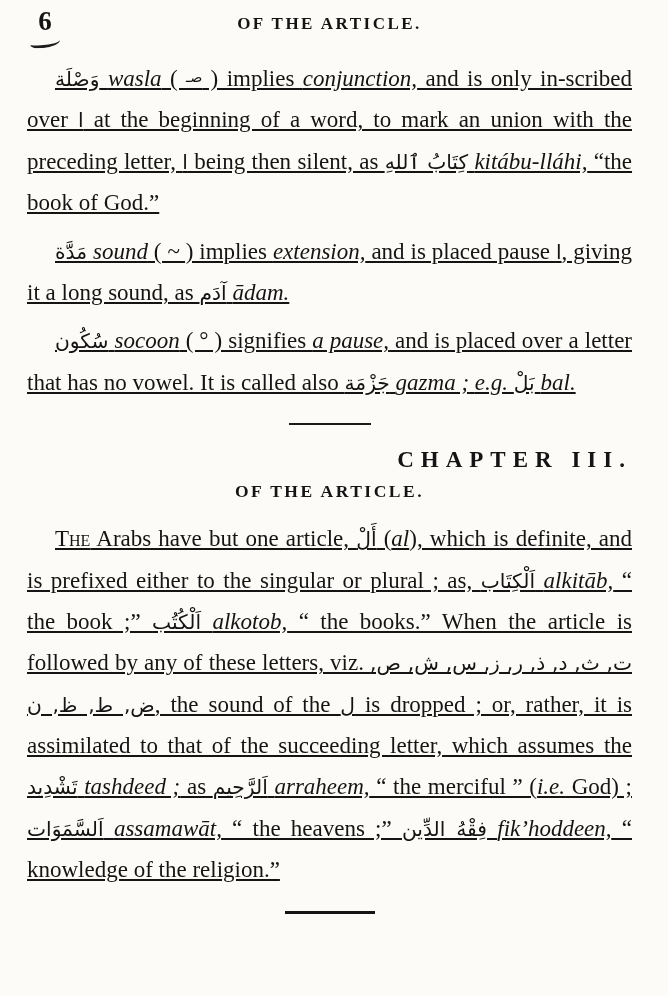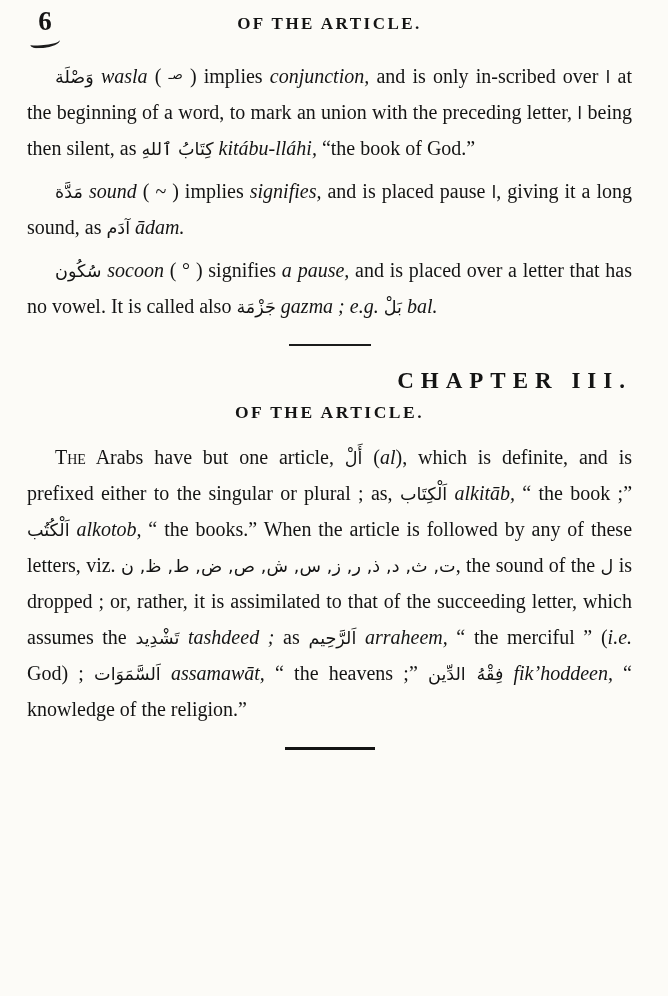--- a/index.html
+++ b/index.html
@@ -24,25 +24,26 @@
     border-bottom: 3px solid #1c1c1c;
     border-radius: 0 0 70% 40%;
     transform: rotate(-4deg);
   }
   .running-head {
     position: absolute; left: 0; right: 0; top: 8px;
     text-align: center;
     font-weight: bold; font-size: 17px; letter-spacing: 2.5px;
   }
   p.body-par {
-    font-size: 20px;
+    font-size: 23px;
     line-height: 1.8;
     text-align: justify;
     text-indent: 28px;
     margin: 0 0 7px 0;
+    text-decoration: underline;
   }
   .it { font-style: italic; }
   .b  { font-weight: bold; }
   .sc { font-variant: small-caps; }
   .ar {
     font-family: "DejaVu Sans", sans-serif;
     font-size: 0.88em;
     unicode-bidi: isolate;
   }
   .sym { font-size: 0.62em; vertical-align: 4px; }
@@ -76,21 +77,21 @@
 
   <div class="header">
     <div class="page-num-wrap">
       <span class="page-num">6</span>
       <div class="flourish"></div>
     </div>
     <div class="running-head">OF THE ARTICLE.</div>
   </div>
 
   <p class="body-par"><span class="ar" dir="rtl">وَصْلَة</span><span> </span><span class="it">wasla</span><span> ( </span><span class="ar sym" dir="rtl">صـ</span><span> ) implies </span><span class="it">conjunction,</span><span> and is only in-scribed over </span><span class="ar" dir="rtl">ا</span><span> at the beginning of a word, to mark an union with the preceding letter, </span><span class="ar" dir="rtl">ا</span><span> being then silent, as </span><span class="ar" dir="rtl">كِتَابُ ٱللهِ</span><span> </span><span class="it">kitábu-lláhi,</span><span> “the book of God.”</span></p>
-  <p class="body-par"><span class="ar" dir="rtl">مَدَّة</span><span> </span><span class="it">sound</span><span> ( ~ ) implies </span><span class="it">signifies,</span><span> and is placed pause </span><span class="ar" dir="rtl">ا</span><span>, giving it a long sound, as </span><span class="ar" dir="rtl">آدَم</span><span> </span><span class="it">ādam.</span></p>
+  <p class="body-par"><span class="ar" dir="rtl">مَدَّة</span><span> </span><span class="it">sound</span><span> ( ~ ) implies </span><span class="it">extension,</span><span> and is placed pause </span><span class="ar" dir="rtl">ا</span><span>, giving it a long sound, as </span><span class="ar" dir="rtl">آدَم</span><span> </span><span class="it">ādam.</span></p>
   <p class="body-par"><span class="ar" dir="rtl">سُكُون</span><span> </span><span class="it">socoon</span><span> ( ° ) signifies </span><span class="it">a pause,</span><span> and is placed over a letter that has no vowel.  It is called also </span><span class="ar" dir="rtl">جَزْمَة</span><span> </span><span class="it">gazma ;</span><span> </span><span class="it">e.g.</span><span> </span><span class="ar" dir="rtl">بَلْ</span><span> </span><span class="it">bal.</span></p>
 
   <div class="rule"></div>
 
   <h2 class="chapter">CHAPTER III.</h2>
   <h3 class="section">OF THE ARTICLE.</h3>
 
   <p class="body-par"><span class="sc">The</span><span> Arabs have but one article, </span><span class="ar" dir="rtl">أَلْ</span><span> (</span><span class="it">al</span><span>), which is definite, and is prefixed either to the singular or plural ;  as, </span><span class="ar" dir="rtl">اَلْكِتَاب</span><span> </span><span class="it">alkitāb,</span><span> “ the book ;” </span><span class="ar" dir="rtl">اَلْكُتُب</span><span> </span><span class="it">alkotob,</span><span> “ the books.”  When the article is followed by any of these letters, viz. </span><span class="ar" dir="rtl">ت, ث, د, ذ, ر, ز, س, ش, ص, ض, ط, ظ, ن</span><span>, the sound of the </span><span class="ar" dir="rtl">ل</span><span> is dropped ;  or, rather, it is assimilated to that of the succeeding letter, which assumes the </span><span class="ar" dir="rtl">تَشْدِيد</span><span> </span><span class="it">tashdeed ;</span><span> as </span><span class="ar" dir="rtl">اَلرَّحِيم</span><span> </span><span class="it">arraheem,</span><span> “ the merciful ” (</span><span class="it">i.e.</span><span> God) ; </span><span class="ar" dir="rtl">اَلسَّمَوَات</span><span> </span><span class="it">assamawāt,</span><span> “ the heavens ;” </span><span class="ar" dir="rtl">فِقْهُ الدِّين</span><span> </span><span class="it">fik’hoddeen,</span><span> “ knowledge of the religion.”</span></p>
 
   <div class="rule bottom"></div>

